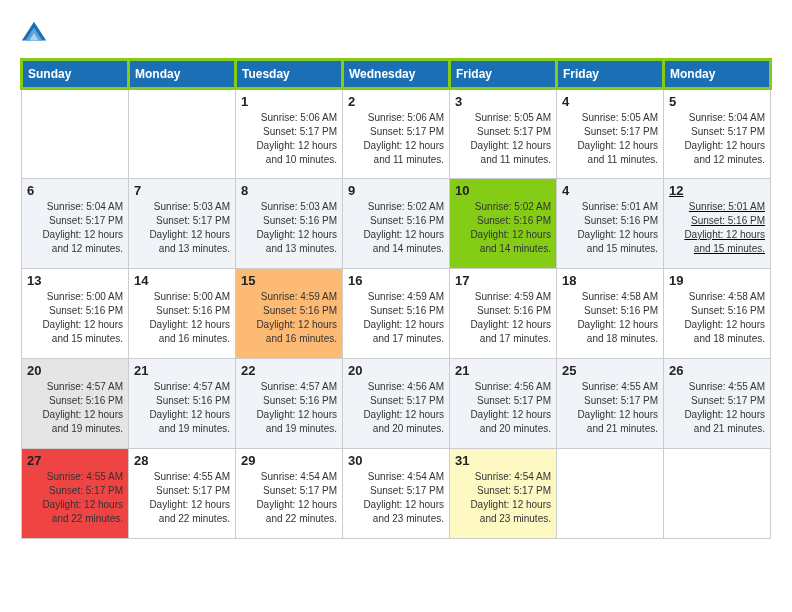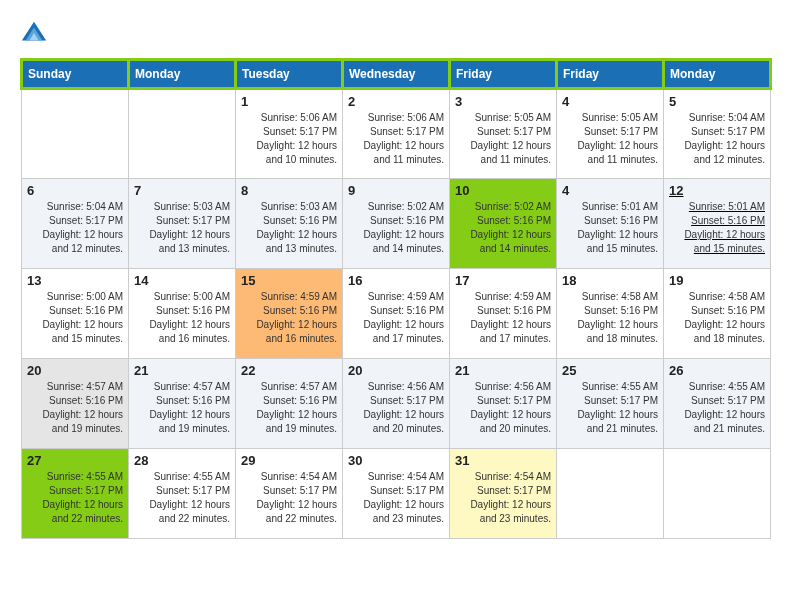--- a/index.html
+++ b/index.html
@@ -294,21 +294,21 @@
 Daylight: 12 hours and 21 minutes.</div>
         </td>
         <td style="background: rgb(240, 244, 248);">
           <span class="day-num">26</span>
           <div class="day-detail" style="white-space: pre-line;">Sunrise: 4:55 AM
 Sunset: 5:17 PM
 Daylight: 12 hours and 21 minutes.</div>
         </td>
       </tr>
       <tr>
-        <td style="background: #84cc16;">
+        <td style="background: #ef4444;">
           <span class="day-num">27</span>
           <div class="day-detail" style="white-space: pre-line;">Sunrise: 4:55 AM
 Sunset: 5:17 PM
 Daylight: 12 hours and 22 minutes.</div>
         </td>
         <td style="background: rgb(255, 255, 255);">
           <span class="day-num">28</span>
           <div class="day-detail" style="white-space: pre-line;">Sunrise: 4:55 AM
 Sunset: 5:17 PM
 Daylight: 12 hours and 22 minutes.</div>

